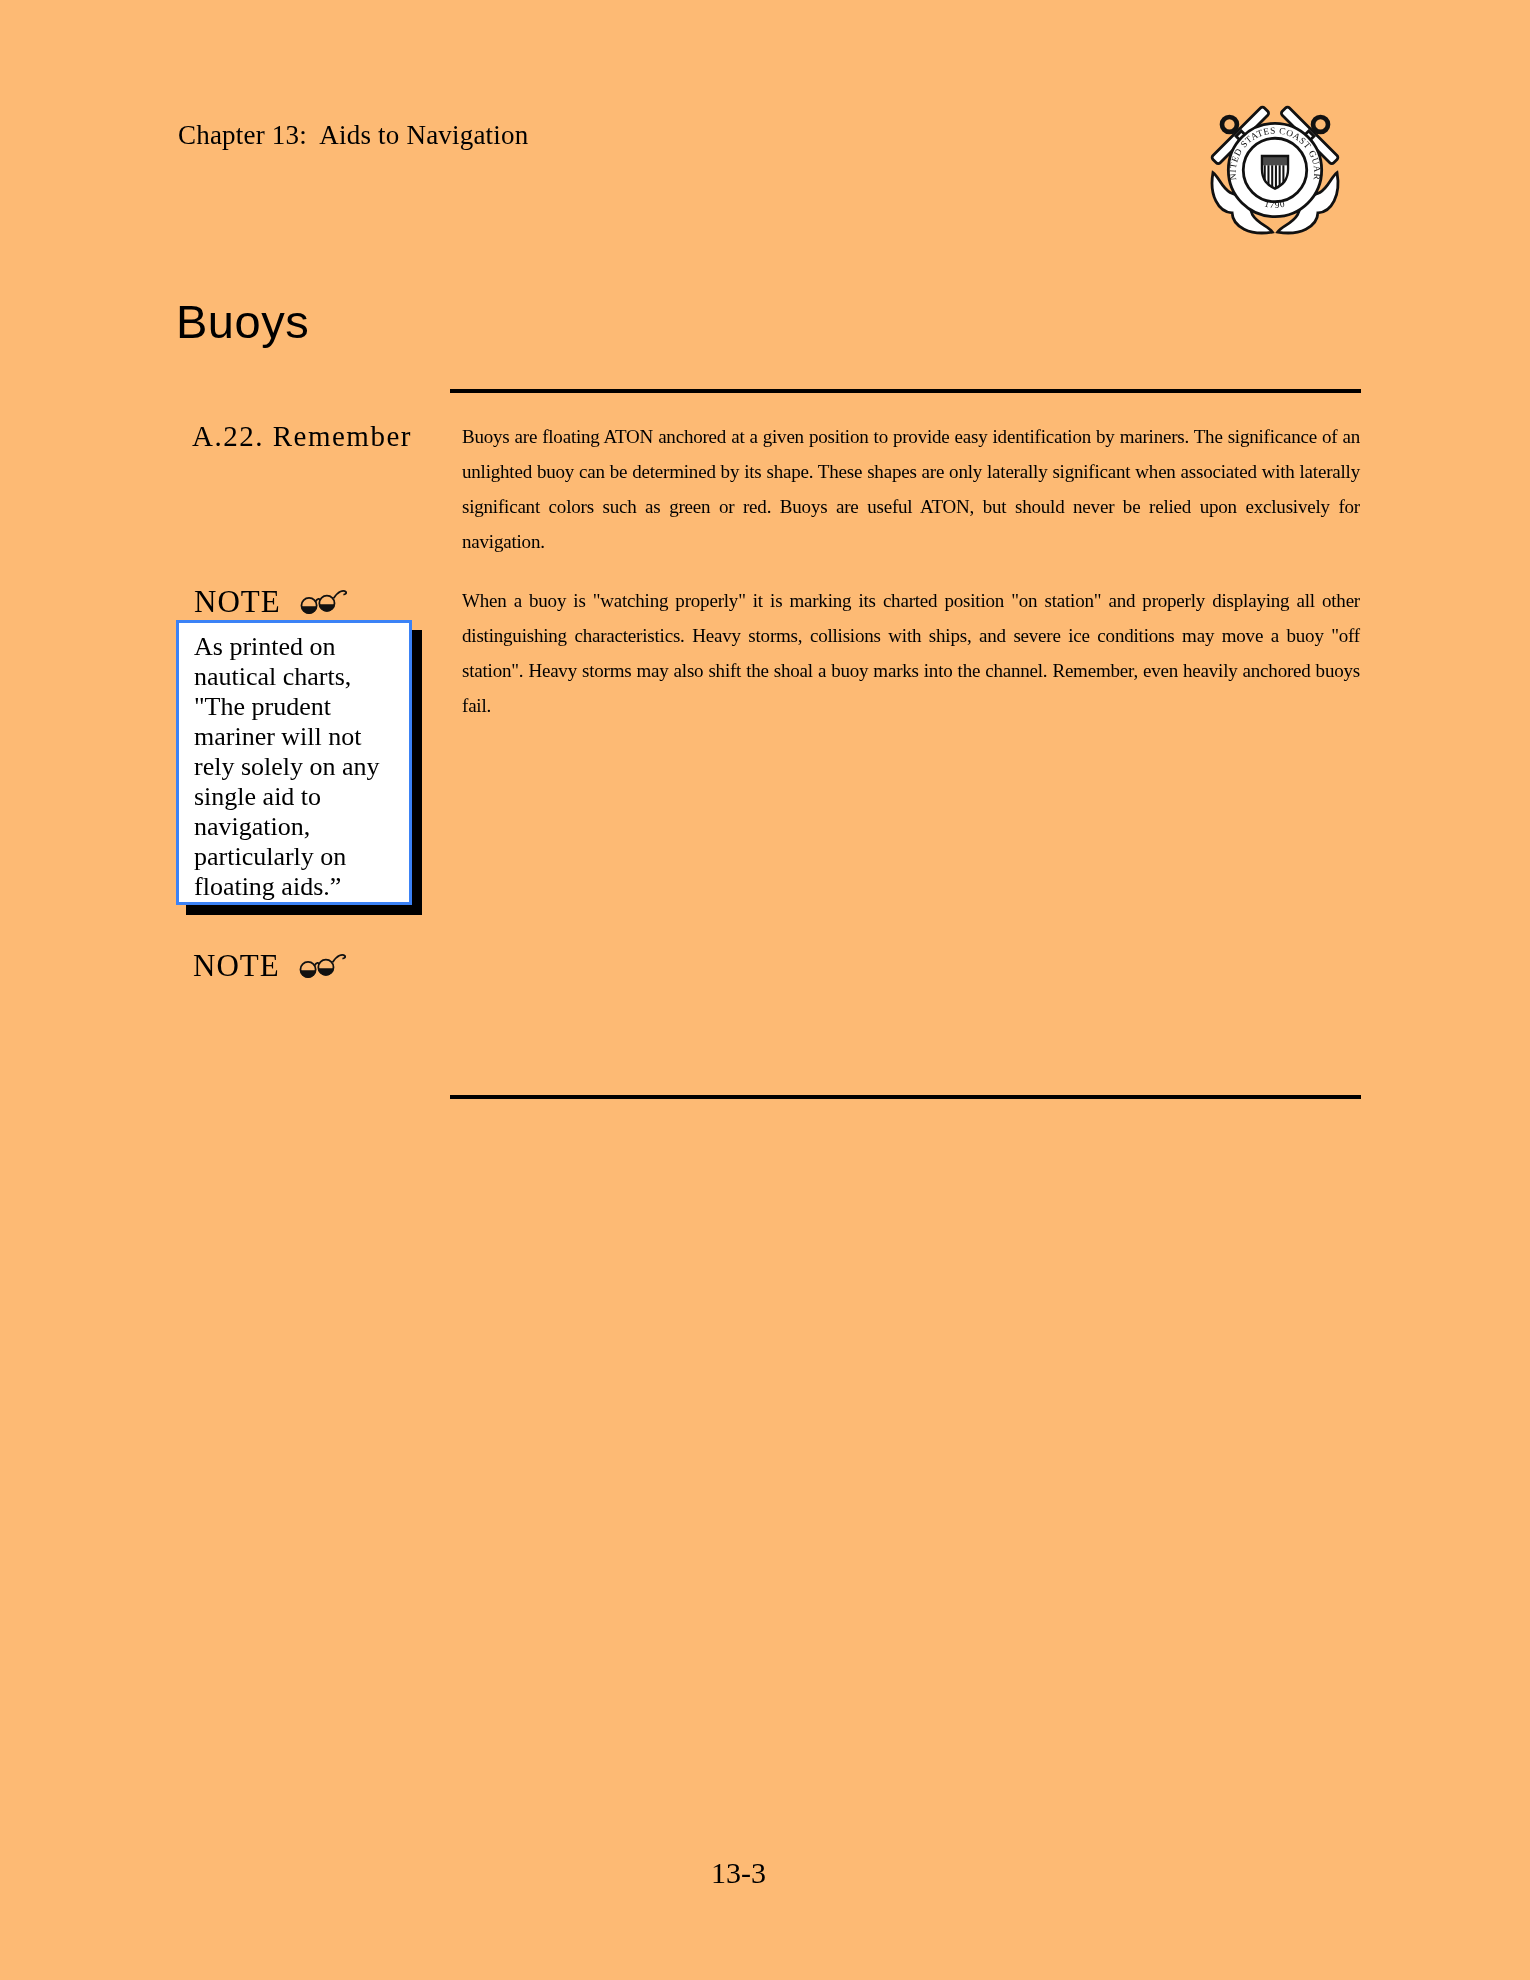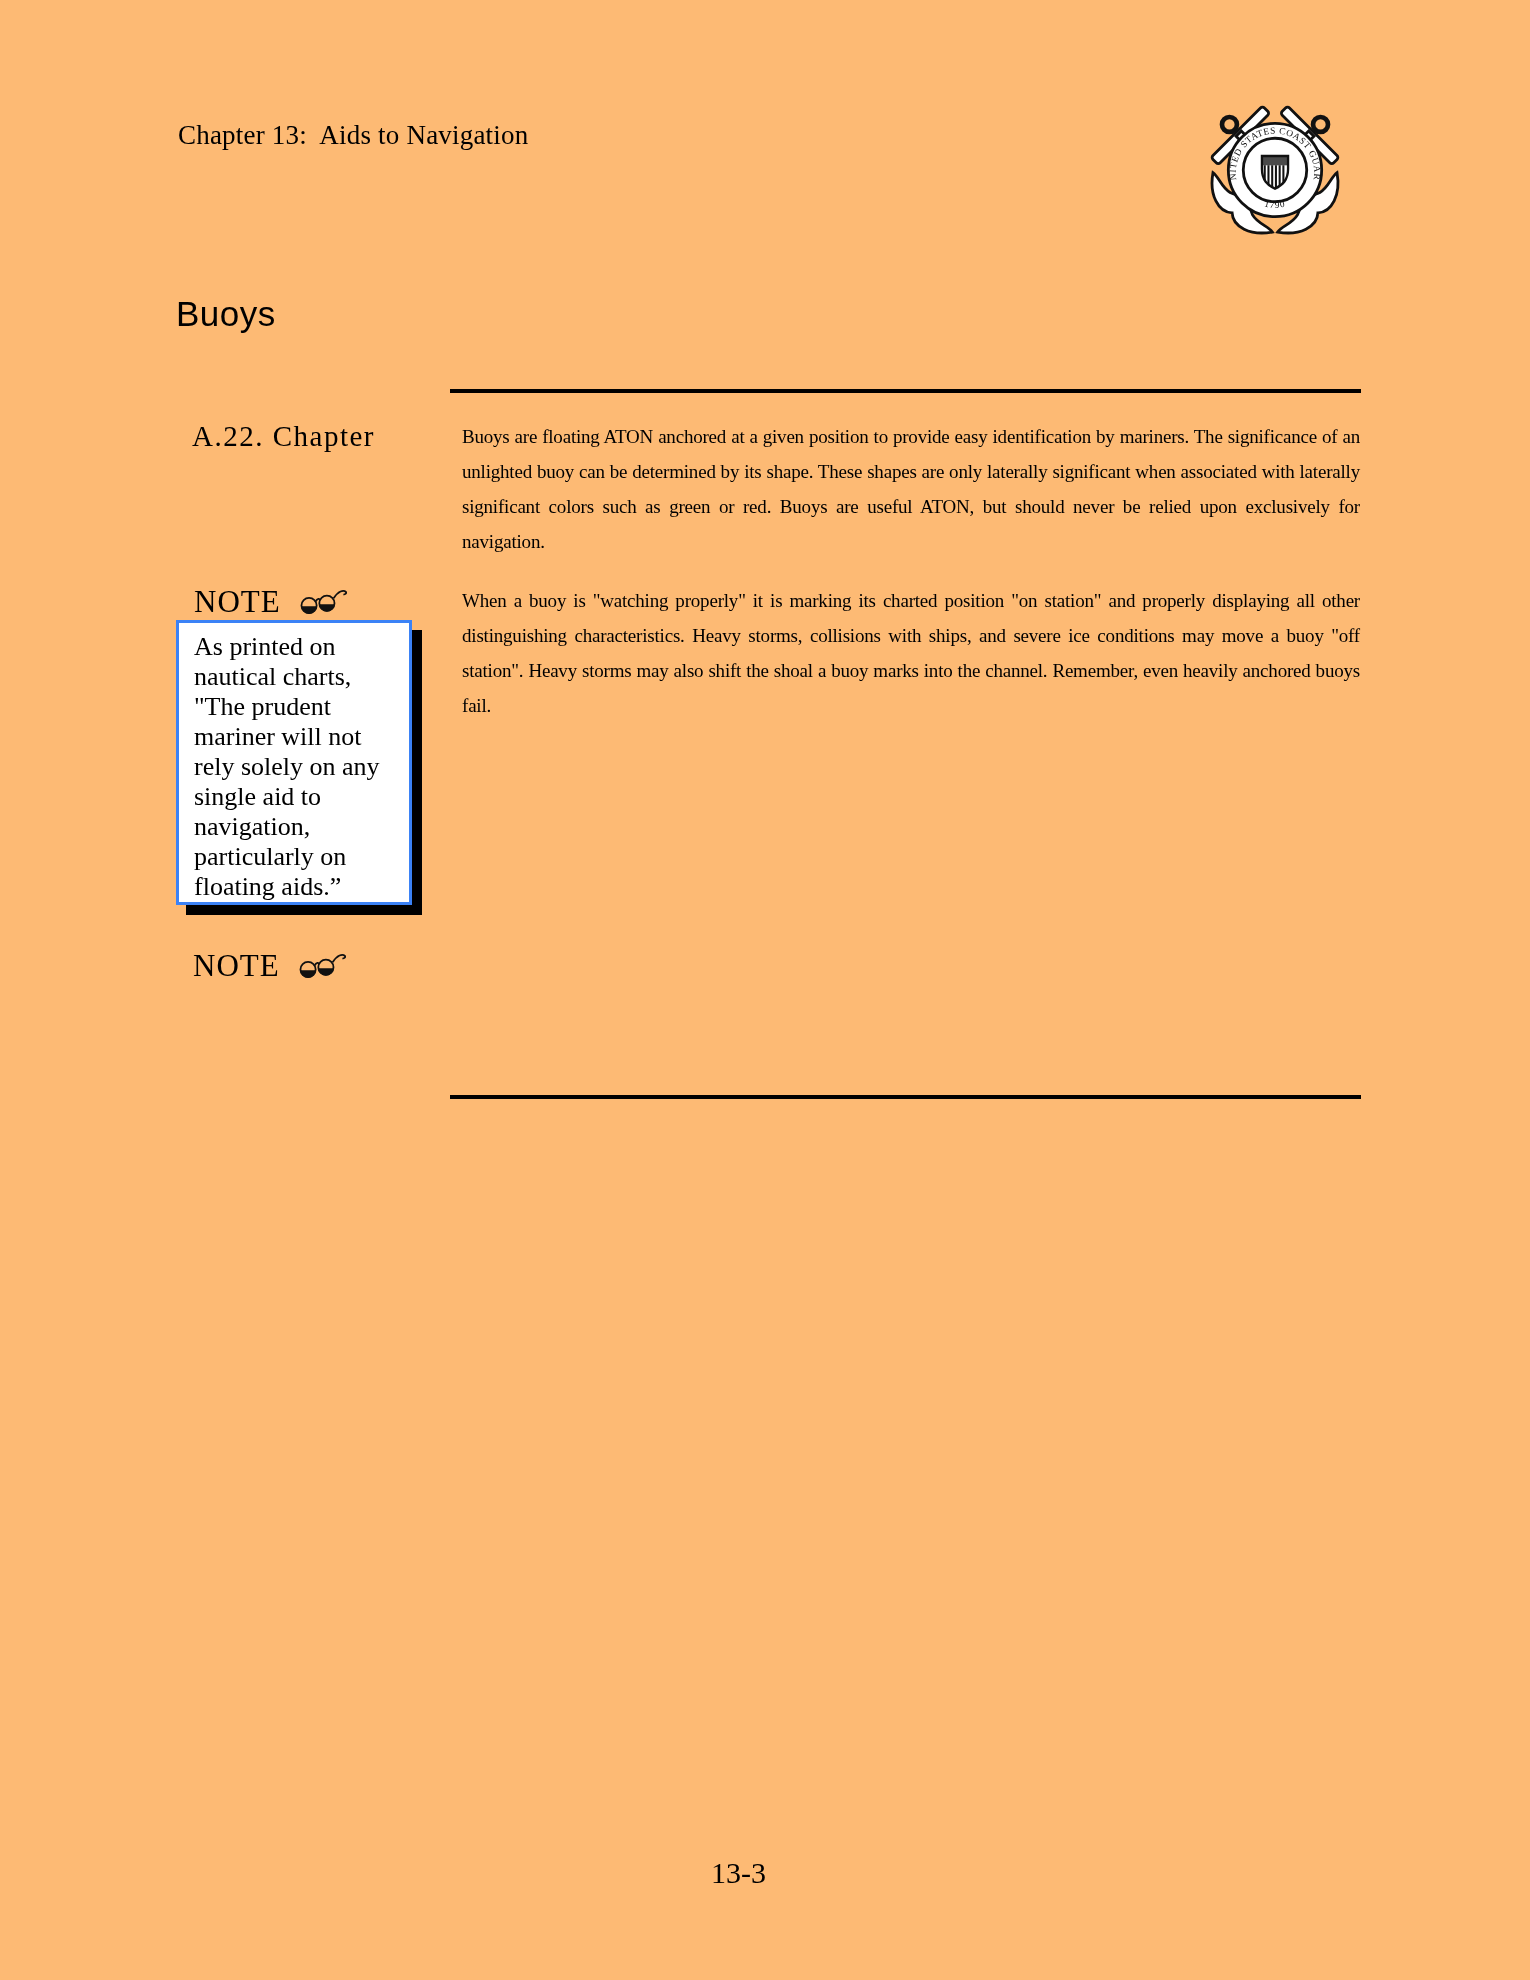--- a/index.html
+++ b/index.html
@@ -10,21 +10,21 @@
     overflow:hidden;
   }
   .chapter-header {
     position:absolute; left:178px; top:120px;
     font-size:27px; white-space:pre; letter-spacing:0.2px;
   }
   .uscg-logo { position:absolute; left:1205px; top:84px; width:140px; height:172px; }
   .page-title {
     position:absolute; left:176px; top:294px; margin:0;
     font-family:"Liberation Sans", sans-serif; font-weight:500;
-    font-size:35px; letter-spacing:0.5px;
+    font-size:47px; letter-spacing:0.5px;
   }
   .rule { position:absolute; left:450px; width:911px; height:4px; background:#000; }
   .rule-top { top:389px; }
   .rule-bottom { top:1095px; }
   .section-heading {
     position:absolute; left:192px; top:420px;
     font-size:29px; letter-spacing:1.5px;
   }
   .body-col { position:absolute; left:462px; top:419px; width:898px; }
   .body-col p {
@@ -100,21 +100,21 @@
         <line x1="84" y1="80" x2="84" y2="106"></line>
       </g>
       <path d="M61,70 h28 v14 c0,12 -6,17 -14,21 c-8,-4 -14,-9 -14,-21 Z" fill="none" stroke="#111" stroke-width="2.5"></path>
     </g>
   </svg>
 
   <h1 class="page-title">Buoys</h1>
 
   <div class="rule rule-top"></div>
 
-  <div class="section-heading">A.22. Chapter</div>
+  <div class="section-heading">A.22. Remember</div>
 
   <div class="body-col">
     <p>Buoys are floating ATON anchored at a given position to provide easy identification by mariners. The significance of an unlighted buoy can be determined by its shape. These shapes are only laterally significant when associated with laterally significant colors such as green or red. Buoys are useful ATON, but should never be relied upon exclusively for navigation.</p>
     <p>When a buoy is "watching properly" it is marking its charted position "on station" and properly displaying all other distinguishing characteristics. Heavy storms, collisions with ships, and severe ice conditions may move a buoy "off station". Heavy storms may also shift the shoal a buoy marks into the channel. Remember, even heavily anchored buoys fail.</p>
   </div>
 
   <div class="note-head note-head-1">
     <span>NOTE</span><svg class="glasses-icon" viewBox="0 0 56 30" xmlns="http://www.w3.org/2000/svg">
       <path d="M5,21 a8.5,8.5 0 0 0 17,0 z" fill="#111"></path>
       <path d="M25,18.5 a8.5,8.5 0 0 0 17,0 z" fill="#111"></path>

